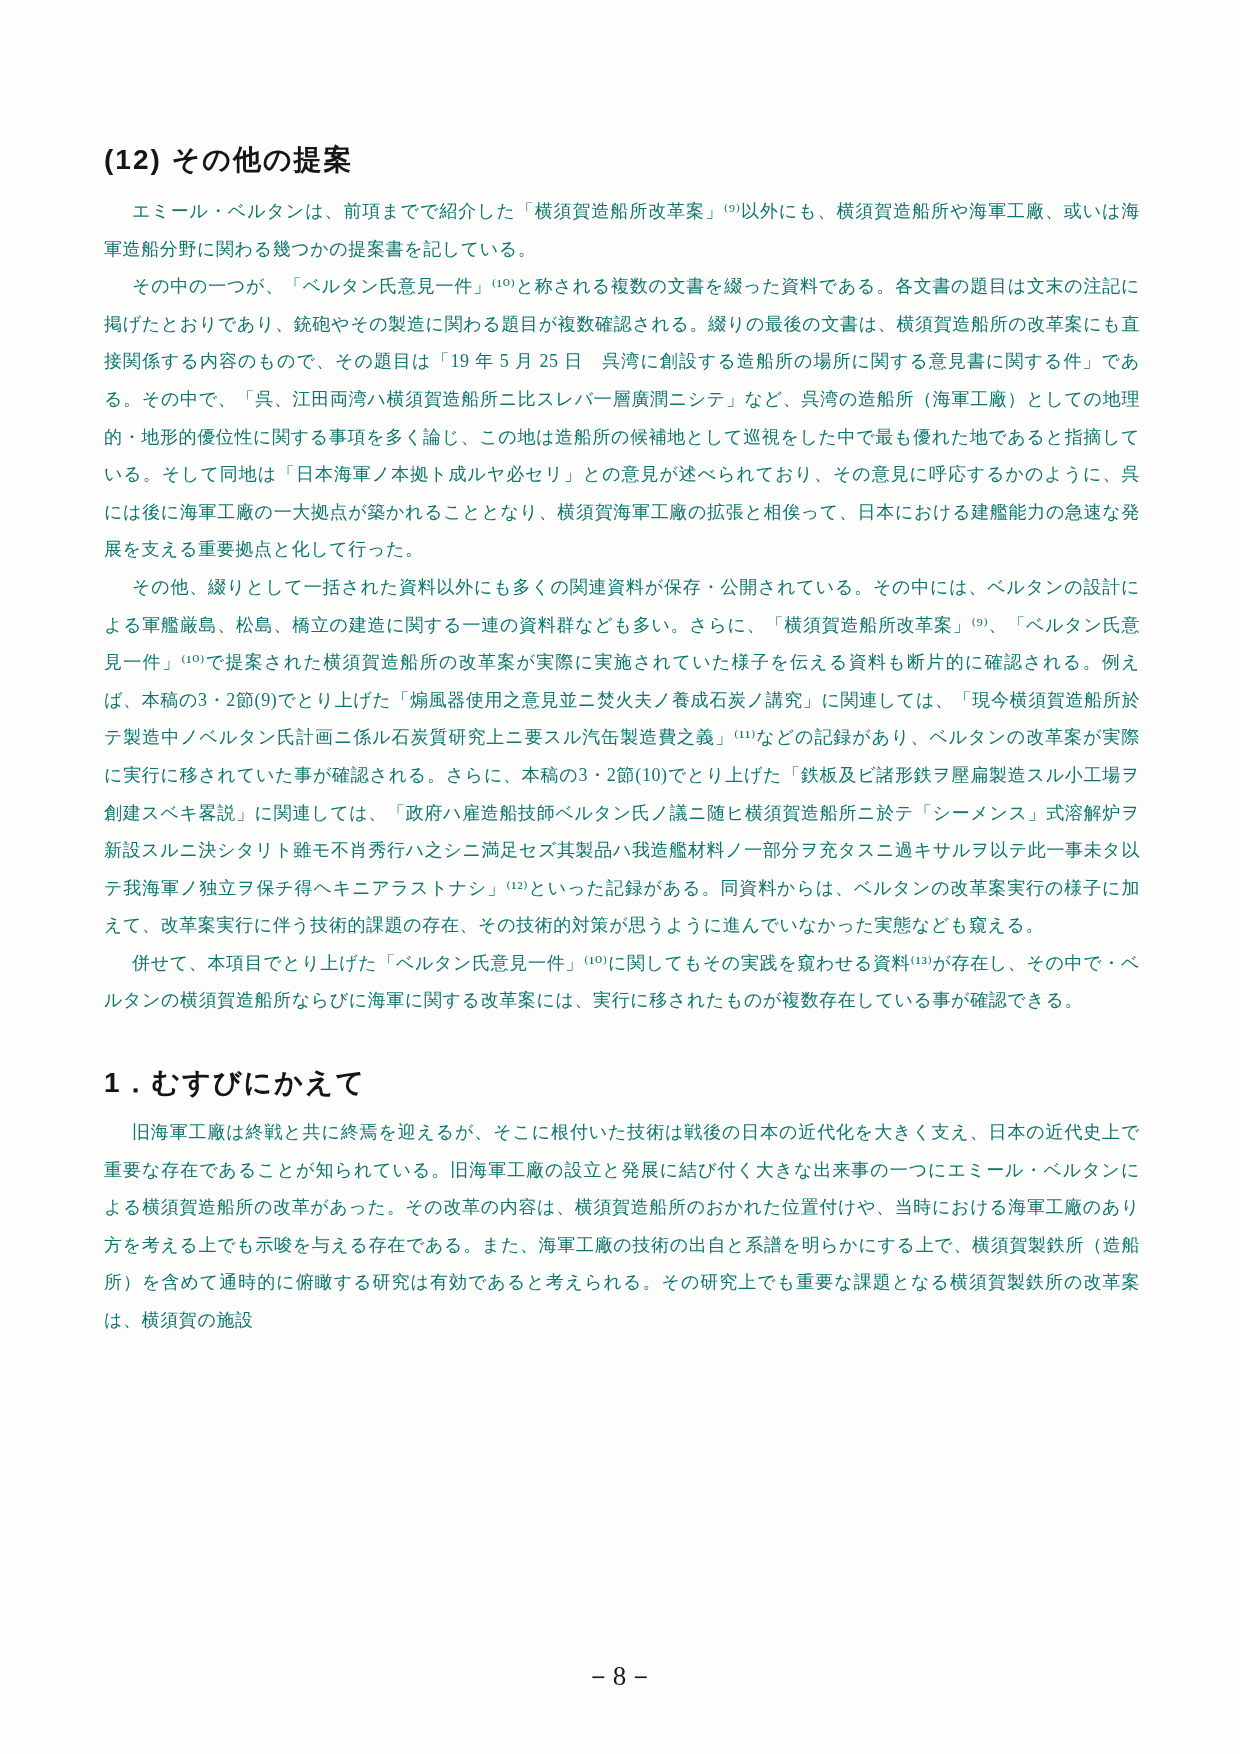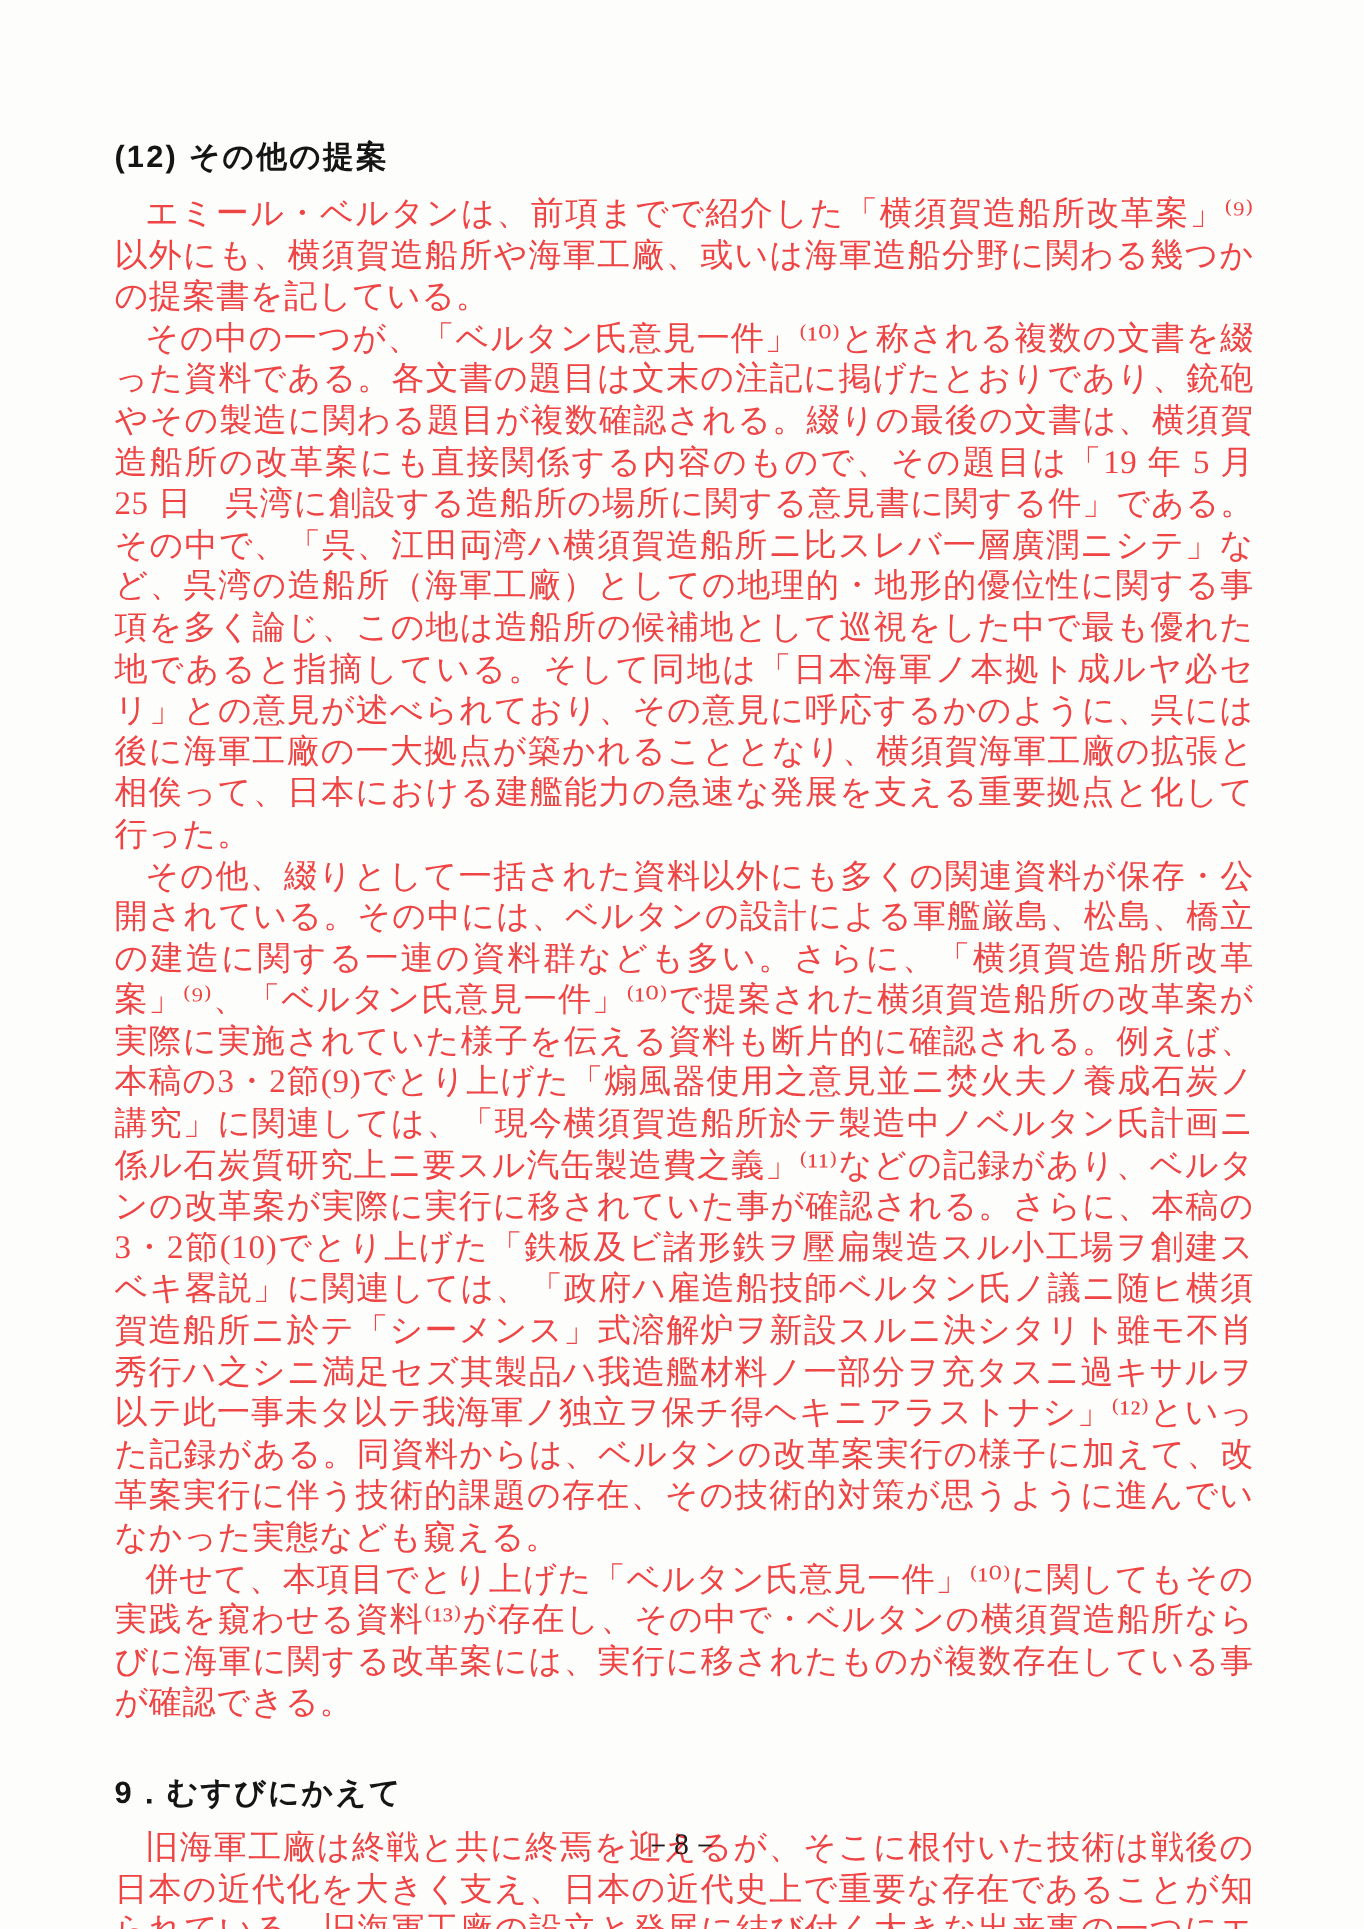--- a/index.html
+++ b/index.html
@@ -14,35 +14,35 @@
     box-sizing: border-box;
     padding: 126px 100px 0 104px;
     overflow: hidden;
   }
   .section-heading {
     font-family: "Liberation Sans", "DejaVu Sans", sans-serif;
     font-weight: bold;
     font-size: 28px;
     line-height: 34px;
     letter-spacing: 2px;
-    margin: 0 0 16px 0;
+    margin: 17px 0 16px 0;
     color: #151515;
   }
   .section-heading.second {
     margin: 46px 0 14px 0;
   }
   .body-paragraph {
     font-family: "Liberation Serif", "DejaVu Serif", serif;
-    font-size: 30px;
+    font-size: 18px;
     line-height: 37.6px;
     letter-spacing: 0.6px;
     text-align: justify;
     text-indent: 28px;
     margin: 0;
-    color: #ef4444;
+    color: #0f766e;
   }
   .page-number {
     position: absolute;
     top: 1658px;
     left: 0;
     right: 0;
     text-align: center;
     font-family: "Liberation Serif", "DejaVu Serif", serif;
     font-size: 27px;
     letter-spacing: 1px;
@@ -57,19 +57,19 @@
   <h2 class="section-heading">(12) その他の提案</h2>
 
   <p class="body-paragraph">エミール・ベルタンは、前項までで紹介した「横須賀造船所改革案」⁽⁹⁾以外にも、横須賀造船所や海軍工廠、或いは海軍造船分野に関わる幾つかの提案書を記している。</p>
 
   <p class="body-paragraph">その中の一つが、「ベルタン氏意見一件」⁽¹⁰⁾と称される複数の文書を綴った資料である。各文書の題目は文末の注記に掲げたとおりであり、銃砲やその製造に関わる題目が複数確認される。綴りの最後の文書は、横須賀造船所の改革案にも直接関係する内容のもので、その題目は「19 年 5 月 25 日　呉湾に創設する造船所の場所に関する意見書に関する件」である。その中で、「呉、江田両湾ハ横須賀造船所ニ比スレバ一層廣潤ニシテ」など、呉湾の造船所（海軍工廠）としての地理的・地形的優位性に関する事項を多く論じ、この地は造船所の候補地として巡視をした中で最も優れた地であると指摘している。そして同地は「日本海軍ノ本拠ト成ルヤ必セリ」との意見が述べられており、その意見に呼応するかのように、呉には後に海軍工廠の一大拠点が築かれることとなり、横須賀海軍工廠の拡張と相俟って、日本における建艦能力の急速な発展を支える重要拠点と化して行った。</p>
 
   <p class="body-paragraph">その他、綴りとして一括された資料以外にも多くの関連資料が保存・公開されている。その中には、ベルタンの設計による軍艦厳島、松島、橋立の建造に関する一連の資料群なども多い。さらに、「横須賀造船所改革案」⁽⁹⁾、「ベルタン氏意見一件」⁽¹⁰⁾で提案された横須賀造船所の改革案が実際に実施されていた様子を伝える資料も断片的に確認される。例えば、本稿の3・2節(9)でとり上げた「煽風器使用之意見並ニ焚火夫ノ養成石炭ノ講究」に関連しては、「現今横須賀造船所於テ製造中ノベルタン氏計画ニ係ル石炭質研究上ニ要スル汽缶製造費之義」⁽¹¹⁾などの記録があり、ベルタンの改革案が実際に実行に移されていた事が確認される。さらに、本稿の3・2節(10)でとり上げた「鉄板及ビ諸形鉄ヲ壓扁製造スル小工場ヲ創建スベキ畧説」に関連しては、「政府ハ雇造船技師ベルタン氏ノ議ニ随ヒ横須賀造船所ニ於テ「シーメンス」式溶解炉ヲ新設スルニ決シタリト雖モ不肖秀行ハ之シニ満足セズ其製品ハ我造艦材料ノ一部分ヲ充タスニ過キサルヲ以テ此一事未タ以テ我海軍ノ独立ヲ保チ得ヘキニアラストナシ」⁽¹²⁾といった記録がある。同資料からは、ベルタンの改革案実行の様子に加えて、改革案実行に伴う技術的課題の存在、その技術的対策が思うように進んでいなかった実態なども窺える。</p>
 
   <p class="body-paragraph">併せて、本項目でとり上げた「ベルタン氏意見一件」⁽¹⁰⁾に関してもその実践を窺わせる資料⁽¹³⁾が存在し、その中で・ベルタンの横須賀造船所ならびに海軍に関する改革案には、実行に移されたものが複数存在している事が確認できる。</p>
 
-  <h2 class="section-heading second">9．むすびにかえて</h2>
+  <h2 class="section-heading second">1．むすびにかえて</h2>
 
   <p class="body-paragraph">旧海軍工廠は終戦と共に終焉を迎えるが、そこに根付いた技術は戦後の日本の近代化を大きく支え、日本の近代史上で重要な存在であることが知られている。旧海軍工廠の設立と発展に結び付く大きな出来事の一つにエミール・ベルタンによる横須賀造船所の改革があった。その改革の内容は、横須賀造船所のおかれた位置付けや、当時における海軍工廠のあり方を考える上でも示唆を与える存在である。また、海軍工廠の技術の出自と系譜を明らかにする上で、横須賀製鉄所（造船所）を含めて通時的に俯瞰する研究は有効であると考えられる。その研究上でも重要な課題となる横須賀製鉄所の改革案は、横須賀の施設</p>
 
   <div class="page-number">－8－</div>
 
 </div>
 
 </body></html>

